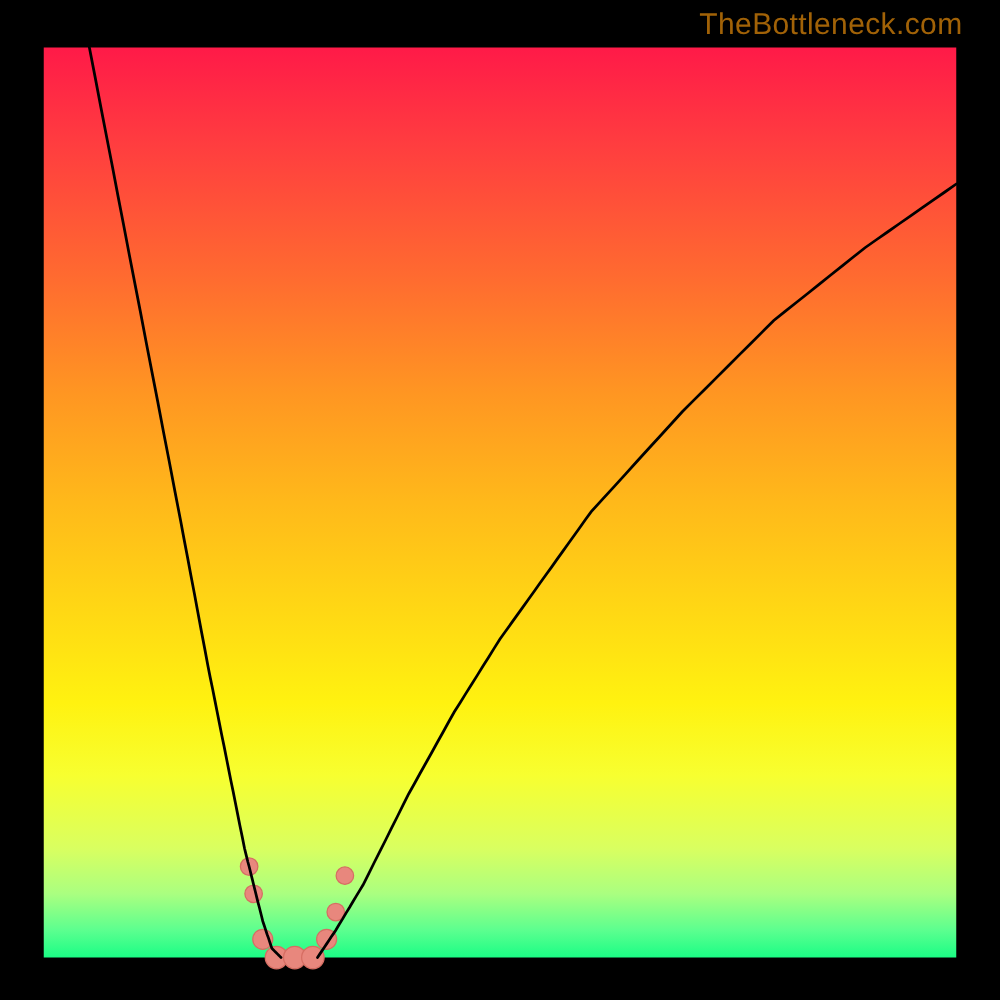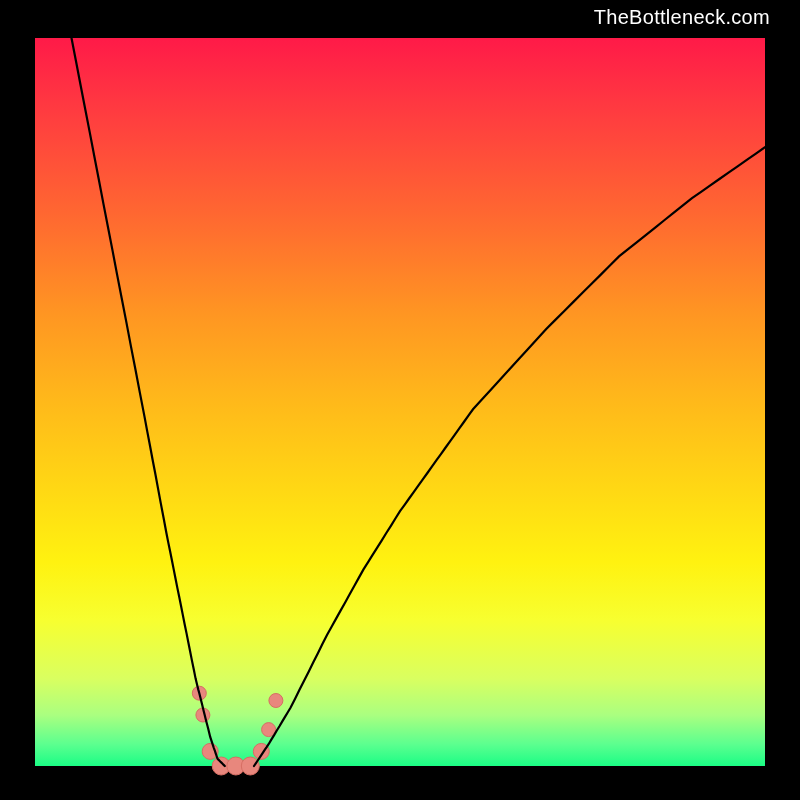--- a/index.html
+++ b/index.html
@@ -39,22 +39,22 @@
       #d9ff60 88%,
       #aaff80 93%,
       #5cff8f 97%,
       #1bfd85 100%
     );
   }
   .watermark {
     position: absolute;
     top: 6px;
     right: 30px;
-    color: #ffffff;
-    font-size: 20px;
+    color: #a16207;
+    font-size: 24px;
     font-weight: 400;
     letter-spacing: 0.3px;
     user-select: none;
   }
   svg.curves {
     position: absolute;
     left: 0;
     top: 0;
     width: 730px;
     height: 728px;

